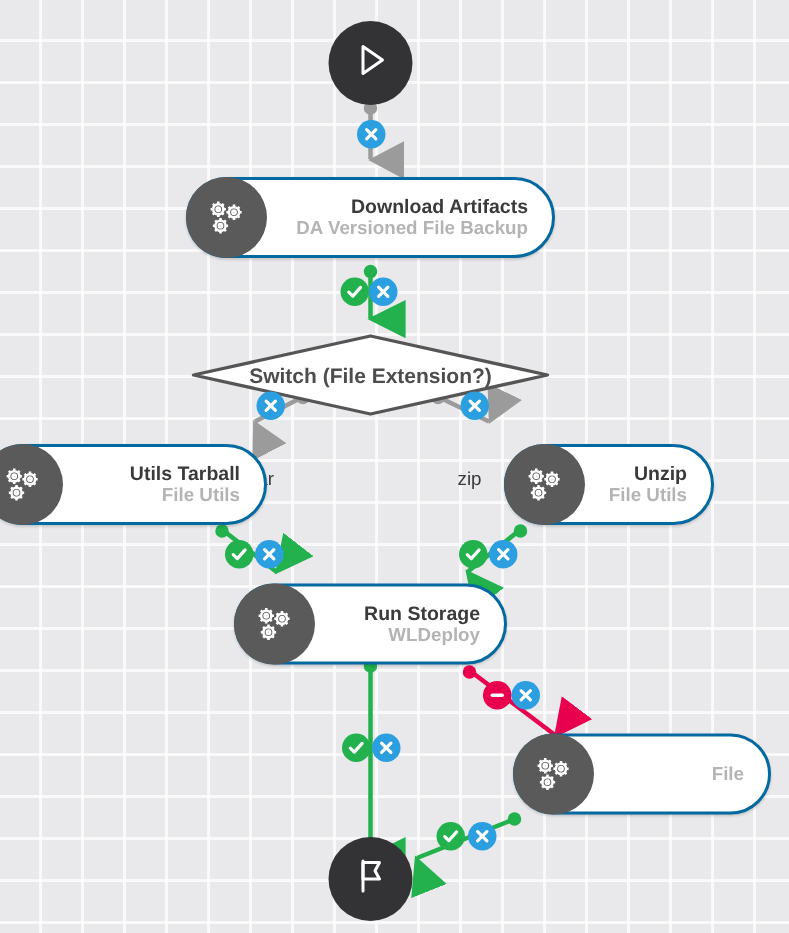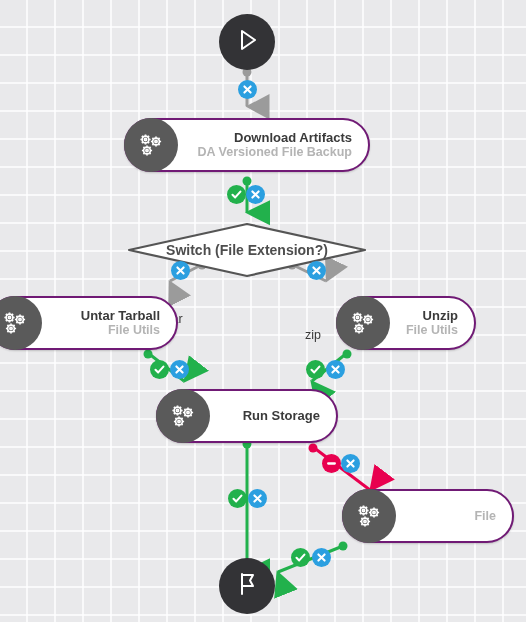--- a/index.html
+++ b/index.html
@@ -17,21 +17,21 @@
   svg.edges{position:absolute;left:0;top:0;width:526px;height:622px;pointer-events:none;}
 
   
   .terminal{
     position:absolute;width:56px;height:56px;border-radius:50%;
     background:#333336;display:flex;align-items:center;justify-content:center;
   }
   
   .task{
     position:absolute;height:54px;border-radius:27px;
-    background:#ffffff;border:2px solid #701a75;
+    background:#ffffff;border:2px solid #0369a1;
     box-sizing:border-box;display:flex;align-items:center;
     box-shadow:0 1px 2px rgba(0,0,0,.18);
   }
   .task .cap{
     position:absolute;left:-2px;top:-2px;width:54px;height:54px;border-radius:50%;
     background:#5a5a5a;display:flex;align-items:center;justify-content:center;
   }
   .task .labels{
     margin-left:54px;flex:1;text-align:right;padding-right:16px;
     line-height:1.12;
@@ -183,40 +183,40 @@
         <path d="M3.4 3.4 L9.6 9.6 M9.6 3.4 L3.4 9.6" stroke="#fff" stroke-width="2.1" stroke-linecap="round"></path>
       </svg>
   </div>
   <div class="branch-label" style="left:168px;top:280px;">tar</div>
 
   <div class="badge b-x" style="left:307px;top:261px;">
     <svg width="13" height="13" viewBox="0 0 13 13">
         <path d="M3.4 3.4 L9.6 9.6 M9.6 3.4 L3.4 9.6" stroke="#fff" stroke-width="2.1" stroke-linecap="round"></path>
       </svg>
   </div>
-  <div class="branch-label" style="left:305px;top:296px;">zip</div>
+  <div class="branch-label" style="left:305px;top:280px;">zip</div>
 
   <div class="task" style="left:-12px;top:296px;width:190px;">
     <span class="cap">
       <svg width="30" height="28" viewBox="0 0 30 28">
         <g fill="none" stroke="#ffffff" stroke-width="1.7">
           <circle cx="9.5" cy="8.5" r="3.4"></circle>
             <circle cx="9.5" cy="8.5" r="1.1"></circle>
           <path d="M9.5 3.4v1.4M9.5 12.2v1.4M4.4 8.5h1.4M13.2 8.5h1.4M5.9 4.9l1 1M12.1 11.1l1 1M13.1 4.9l-1 1M6.9 11.1l-1 1"></path>
           <circle cx="20" cy="10.5" r="3.4"></circle>
             <circle cx="20" cy="10.5" r="1.1"></circle>
           <path d="M20 5.4v1.4M20 14.2v1.4M14.9 10.5h1.4M23.7 10.5h1.4M16.4 6.9l1 1M22.6 13.1l1 1M23.6 6.9l-1 1M17.4 13.1l-1 1"></path>
           <circle cx="11" cy="19.5" r="3.4"></circle>
             <circle cx="11" cy="19.5" r="1.1"></circle>
           <path d="M11 14.4v1.4M11 23.2v1.4M5.9 19.5h1.4M14.7 19.5h1.4M7.4 15.9l1 1M13.6 22.1l1 1M14.6 15.9l-1 1M8.4 22.1l-1 1"></path>
         </g>
       </svg>
     </span>
     <span class="labels">
-      <div class="t-title">Untar Tarball</div>
+      <div class="t-title">Utils Tarball</div>
       <div class="t-sub">File Utils</div>
     </span>
   </div>
 
   <div class="task" style="left:336px;top:296px;width:140px;">
     <span class="cap">
       <svg width="30" height="28" viewBox="0 0 30 28">
         <g fill="none" stroke="#ffffff" stroke-width="1.7">
           <circle cx="9.5" cy="8.5" r="3.4"></circle>
             <circle cx="9.5" cy="8.5" r="1.1"></circle>
@@ -269,20 +269,21 @@
             <circle cx="20" cy="10.5" r="1.1"></circle>
           <path d="M20 5.4v1.4M20 14.2v1.4M14.9 10.5h1.4M23.7 10.5h1.4M16.4 6.9l1 1M22.6 13.1l1 1M23.6 6.9l-1 1M17.4 13.1l-1 1"></path>
           <circle cx="11" cy="19.5" r="3.4"></circle>
             <circle cx="11" cy="19.5" r="1.1"></circle>
           <path d="M11 14.4v1.4M11 23.2v1.4M5.9 19.5h1.4M14.7 19.5h1.4M7.4 15.9l1 1M13.6 22.1l1 1M14.6 15.9l-1 1M8.4 22.1l-1 1"></path>
         </g>
       </svg>
     </span>
     <span class="labels">
       <div class="t-title">Run Storage</div>
+      <div class="t-sub">WLDeploy</div>
     </span>
   </div>
 
   <div class="badge b-minus" style="left:322px;top:454px;">
     <svg width="13" height="13" viewBox="0 0 13 13">
         <path d="M3.2 6.5 L9.8 6.5" stroke="#fff" stroke-width="2.3" stroke-linecap="round"></path>
       </svg>
   </div>
   <div class="badge b-x" style="left:341px;top:454px;">
     <svg width="13" height="13" viewBox="0 0 13 13">

